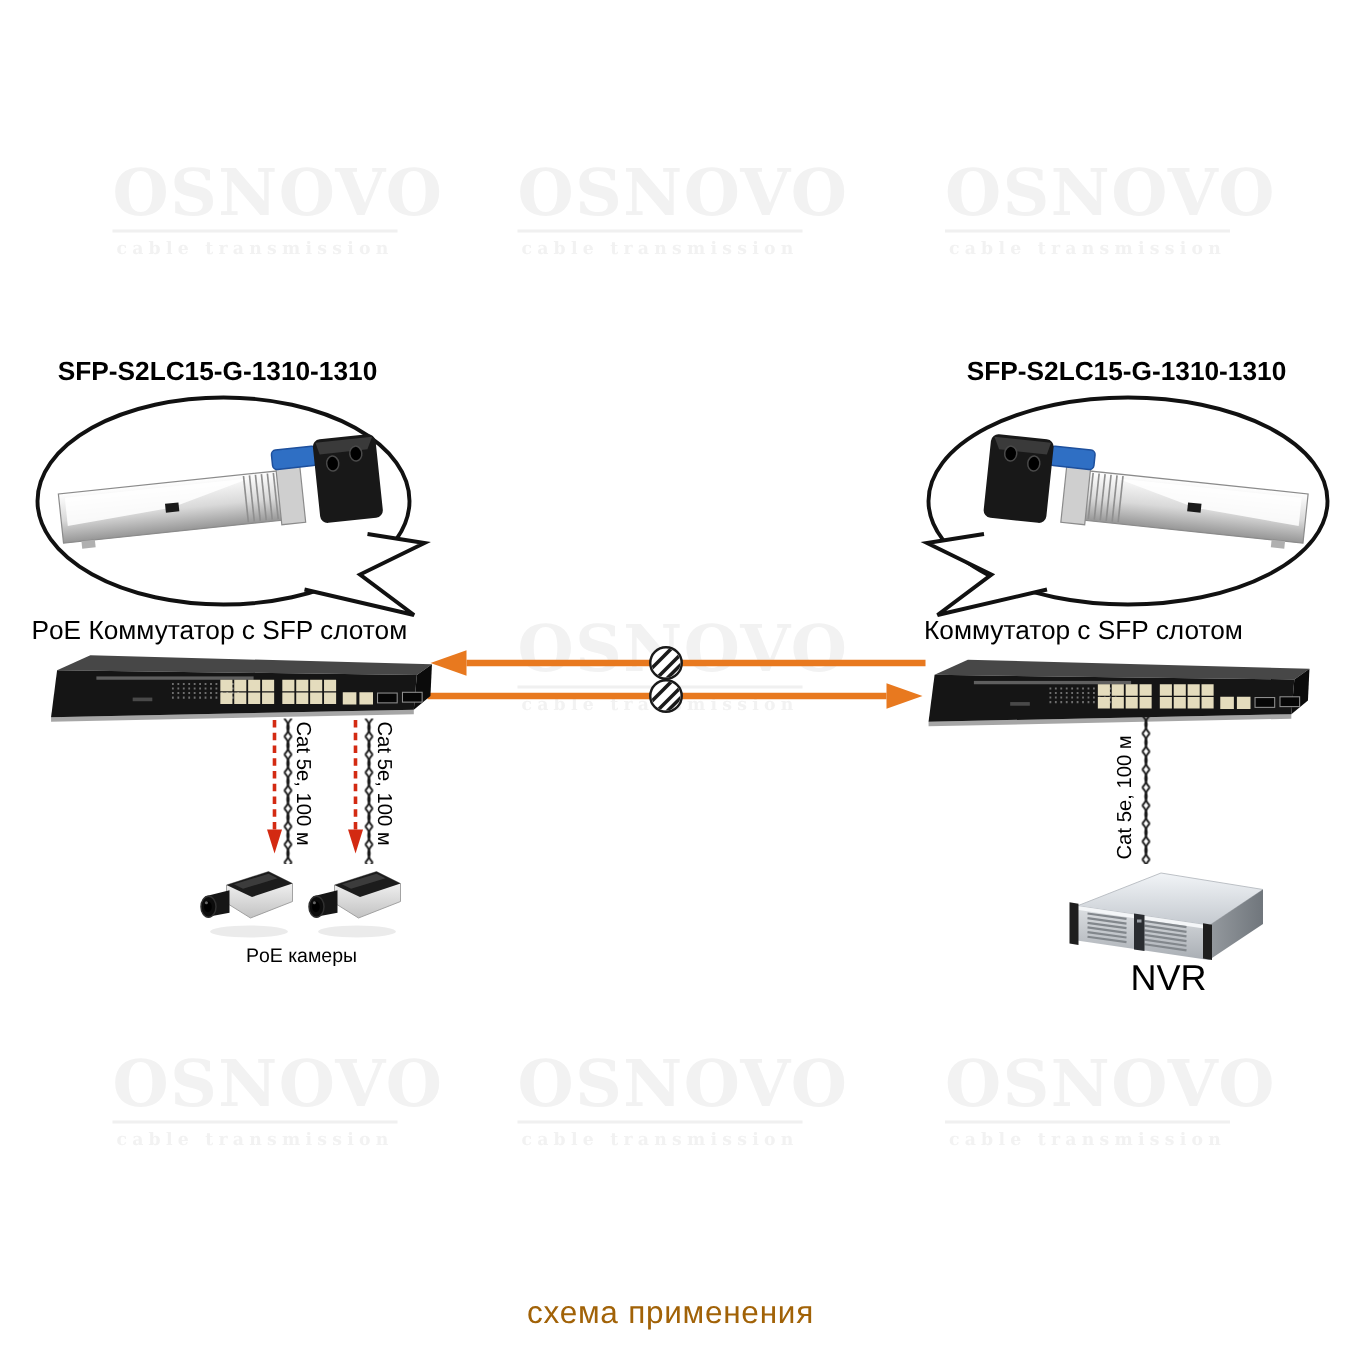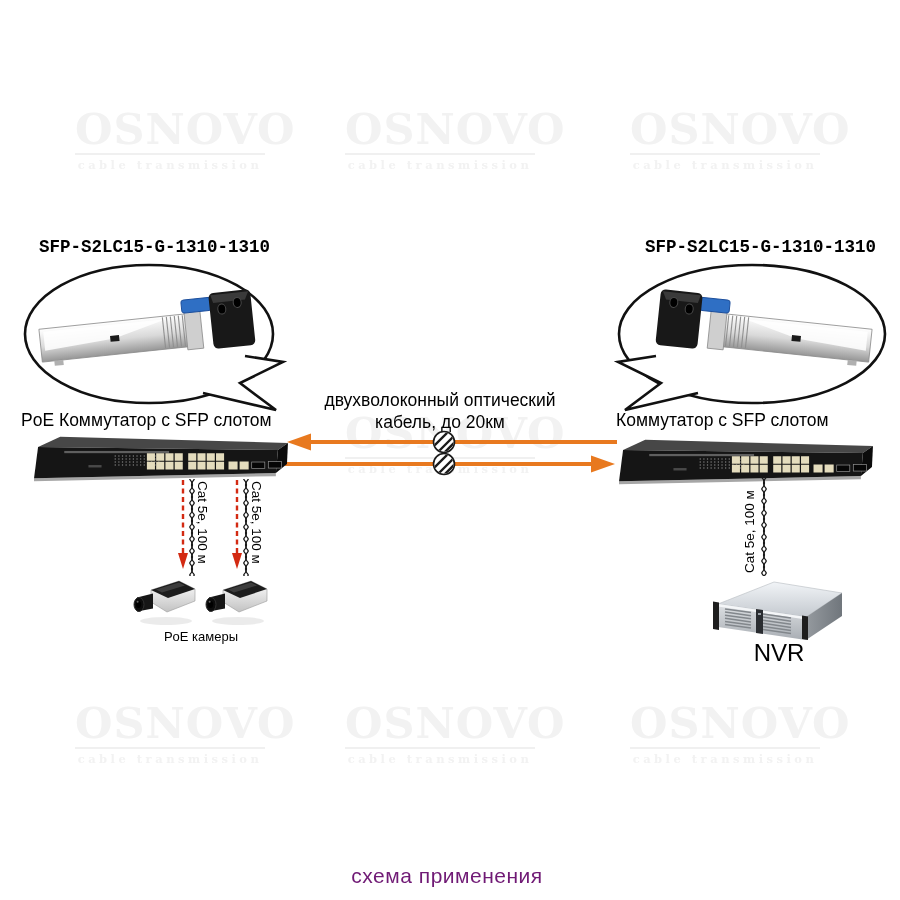--- a/index.html
+++ b/index.html
@@ -5,29 +5,29 @@
   html,body{margin:0;padding:0;background:#fff;}
   .page{position:relative;width:900px;height:900px;background:#ffffff;overflow:hidden;
         font-family:"Liberation Sans",sans-serif;color:#000;}
   
   .wm{position:absolute;width:190px;text-align:center;color:#f2f2f2;pointer-events:none;}
   .wm-brand{font-family:"DejaVu Serif",serif;font-weight:bold;font-size:43px;line-height:46px;letter-spacing:1px;}
   .wm-tag{font-family:"DejaVu Serif",serif;font-weight:bold;font-size:11.5px;letter-spacing:3.5px;
           border-top:2px solid #f0f0f0;padding-top:3px;margin-top:1px;white-space:nowrap;}
   
   .lbl{position:absolute;white-space:nowrap;}
-  .sfp-label{width:250px;text-align:right;font-weight:bold;font-size:17.5px;font-family:Liberation Mono, monospace;}
+  .sfp-label{width:250px;text-align:center;font-weight:bold;font-size:17.5px;}
   .switch-label{font-size:17.5px;}
   .fiber-caption{width:310px;text-align:center;font-size:17.5px;line-height:22px;}
   .cat-label{position:absolute;font-size:13.5px;white-space:nowrap;transform-origin:0 0;}
   .rot90{transform:rotate(90deg);}
   .rotm90{transform:rotate(-90deg);}
   .cameras-label{width:140px;text-align:center;font-size:13px;}
   .nvr-label{width:138px;text-align:center;font-size:24px;}
-  .footer-caption{width:310px;text-align:center;font-size:21px;color:#701a75;letter-spacing:.5px;}
+  .footer-caption{width:310px;text-align:center;font-size:21px;color:#a16207;letter-spacing:.5px;}
   svg{position:absolute;overflow:visible;}
 </style>
 </head>
 <body>
 
 <div class="page">
 
   <svg width="0" height="0">
     <defs>
       <linearGradient id="silverGrad" x1="0" y1="0" x2="0" y2="1">
@@ -117,24 +117,20 @@
 
   <svg style="left:610px;top:250px" width="285" height="170" viewBox="0 0 285 170">
     <ellipse cx="142" cy="84" rx="133" ry="69" fill="#ffffff" stroke="#111" stroke-width="2.6"></ellipse>
     <path d="M46,106 L8,112 L51,133 L15,160 L88,143" fill="#ffffff" stroke="#111" stroke-width="2.6" stroke-linejoin="miter"></path>
     <use href="#sfpModuleGfx" transform="translate(283,0) scale(-1,1)"></use>
   </svg>
 
   <div class="lbl switch-label" style="left:616px;top:410px">Коммутатор с SFP слотом</div>
   <div class="lbl switch-label" style="left:21px;top:410px">PoE Коммутатор с SFP слотом</div>
 
-  <div class="lbl fiber-caption" style="left:285px;top:389px">
-    <div>двухволоконный оптический</div>
-    <div>кабель, до 20км</div>
-  </div>
 
   <svg style="left:285px;top:428px" width="332" height="52" viewBox="0 0 332 52">
     <defs>
       <clipPath id="circClip1">
           <circle cx="159" cy="14" r="9.6"></circle>
         </clipPath>
       <clipPath id="circClip2">
           <circle cx="159" cy="36" r="9.6"></circle>
         </clipPath>
     </defs>

